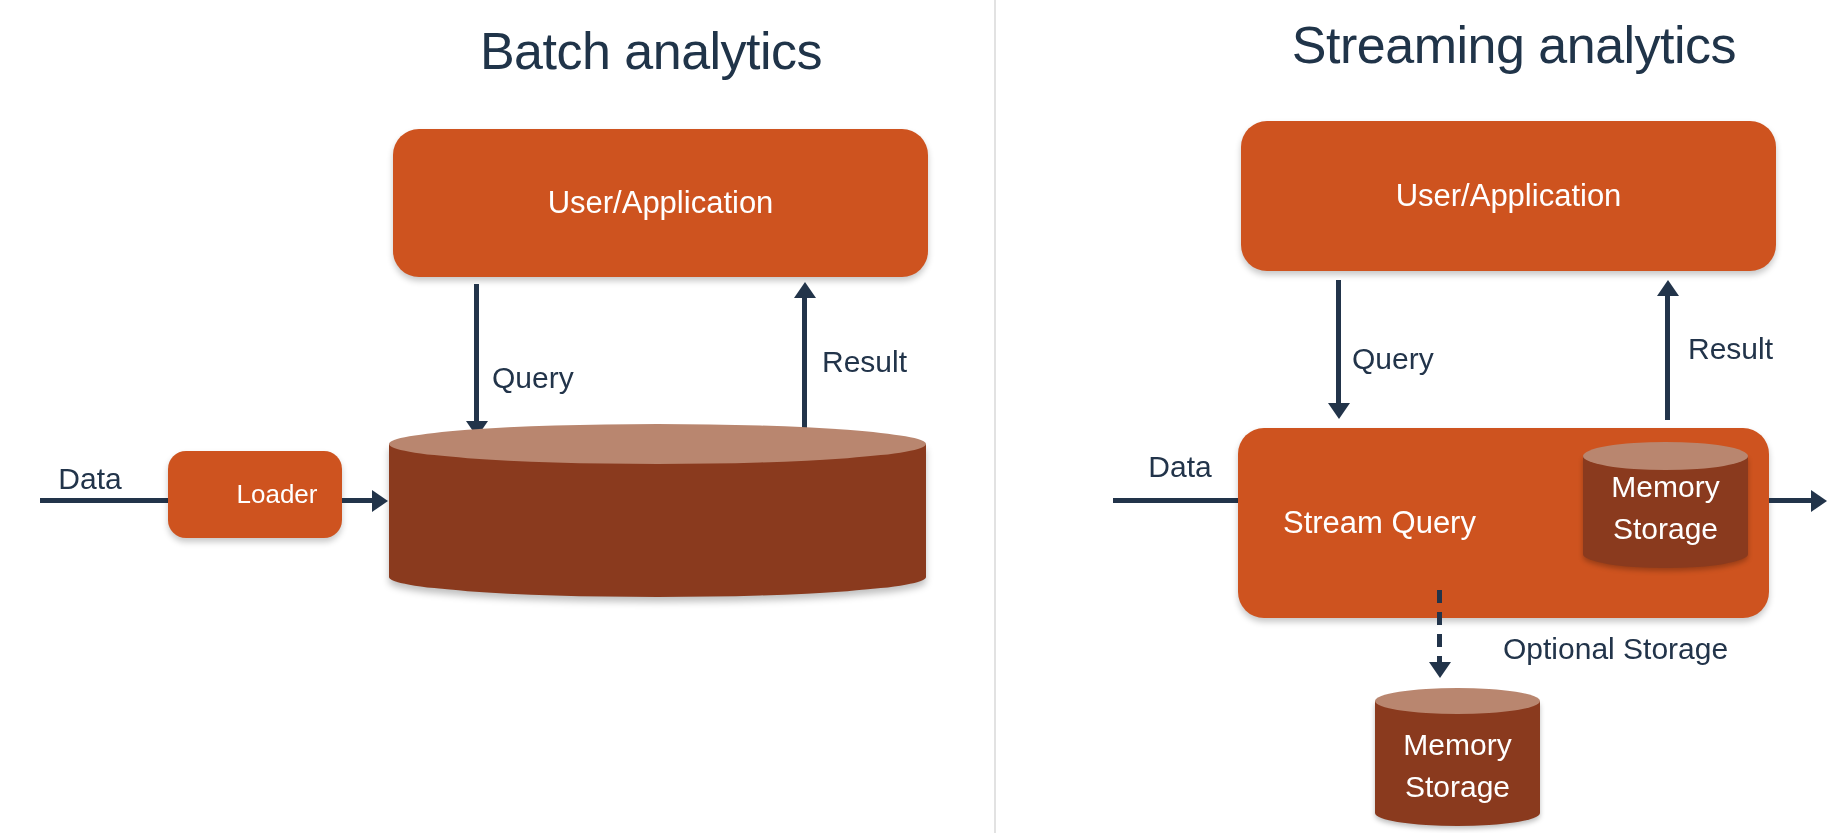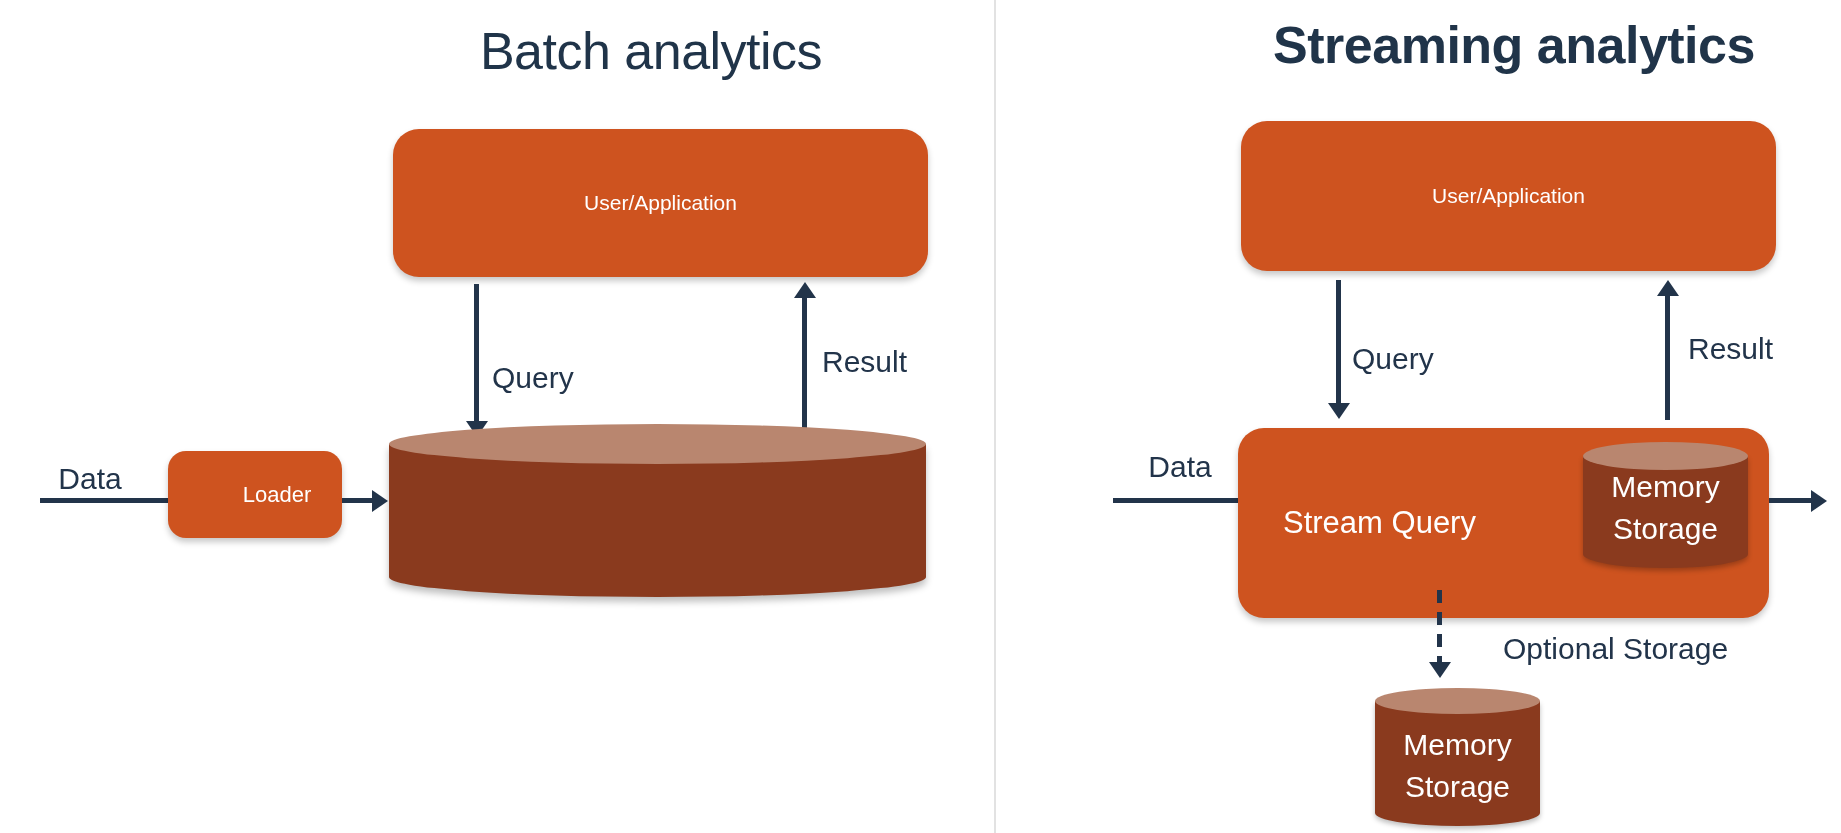--- a/index.html
+++ b/index.html
@@ -20,21 +20,21 @@
     font-size:52px;line-height:1.15;text-align:center;color:#203449;
     letter-spacing:-0.5px;white-space:nowrap;
   }
   .obox{
     background:var(--orange);
     border-radius:26px;
     box-shadow:0 4px 6px rgba(0,0,0,0.22);
     display:flex;align-items:center;justify-content:center;
     color:#fff;
   }
-  .obox-label{font-size:21px;color:#fff;white-space:nowrap;}
+  .obox-label{font-size:31px;color:#fff;white-space:nowrap;}
   .vline{width:5px;background:var(--navy);}
   .hline{height:5px;background:var(--navy);}
   .dashline{
     width:5px;
     background:repeating-linear-gradient(to bottom, var(--navy) 0 13px, transparent 13px 22px);
   }
   .head-down{width:0;height:0;border-left:11px solid transparent;border-right:11px solid transparent;border-top:16px solid var(--navy);}
   .head-up{width:0;height:0;border-left:11px solid transparent;border-right:11px solid transparent;border-bottom:16px solid var(--navy);}
   .head-right{width:0;height:0;border-top:11px solid transparent;border-bottom:11px solid transparent;border-left:16px solid var(--navy);}
   .flow-label{font-size:30px;color:var(--navy);white-space:nowrap;line-height:38px;}
@@ -62,38 +62,38 @@
     <div class="abs flow-label" style="left:492px;top:359px;">Query</div>
 
     <div class="abs head-up" style="left:794px;top:282px;"></div>
     <div class="abs vline" style="left:802px;top:297px;height:143px;"></div>
     <div class="abs flow-label" style="left:822px;top:343px;">Result</div>
 
     <div class="abs flow-label" style="left:45px;top:460px;width:90px;text-align:center;">Data</div>
     <div class="abs hline" style="left:40px;top:498px;width:128px;"></div>
 
     <div class="abs obox" style="left:168px;top:451px;width:174px;height:87px;border-radius:18px;">
-      <span class="obox-label" style="font-size:22px;margin-left:44px;">Loader</span>
+      <span class="obox-label" style="font-size:26px;margin-left:44px;">Loader</span>
     </div>
 
     <div class="abs hline" style="left:342px;top:498px;width:30px;"></div>
     <div class="abs head-right" style="left:372px;top:490px;"></div>
 
     <div class="cyl" style="left:389px;top:424px;width:537px;height:173px;">
       <div class="cyl-body" style="top:20px;border-radius:0 0 50% 50% / 0 0 20px 20px;"></div>
       <div class="cyl-top" style="height:40px;"></div>
     </div>
 
   </div>
 
   <div class="abs divider" style="left:994px;top:0;width:2px;height:833px;"></div>
 
   <div class="abs" style="left:996px;top:0;width:845px;height:833px;">
 
-    <div class="abs panel-title" style="left:218px;top:16px;width:600px;font-weight:bold;">Streaming analytics</div>
+    <div class="abs panel-title" style="left:218px;top:16px;width:600px;">Streaming analytics</div>
 
     <div class="abs obox" style="left:245px;top:121px;width:535px;height:150px;">
       <span class="obox-label">User/Application</span>
     </div>
 
     <div class="abs vline" style="left:340px;top:280px;height:124px;"></div>
     <div class="abs head-down" style="left:332px;top:403px;"></div>
     <div class="abs flow-label" style="left:356px;top:340px;">Query</div>
 
     <div class="abs head-up" style="left:661px;top:280px;"></div>

